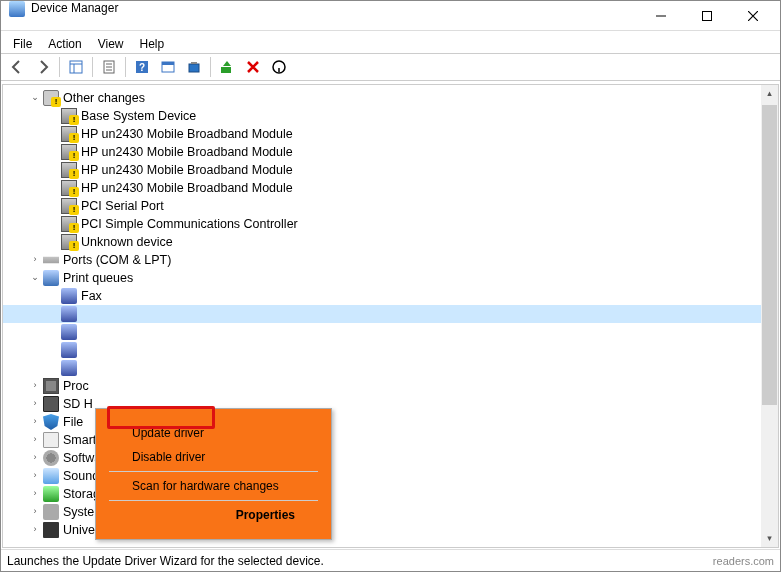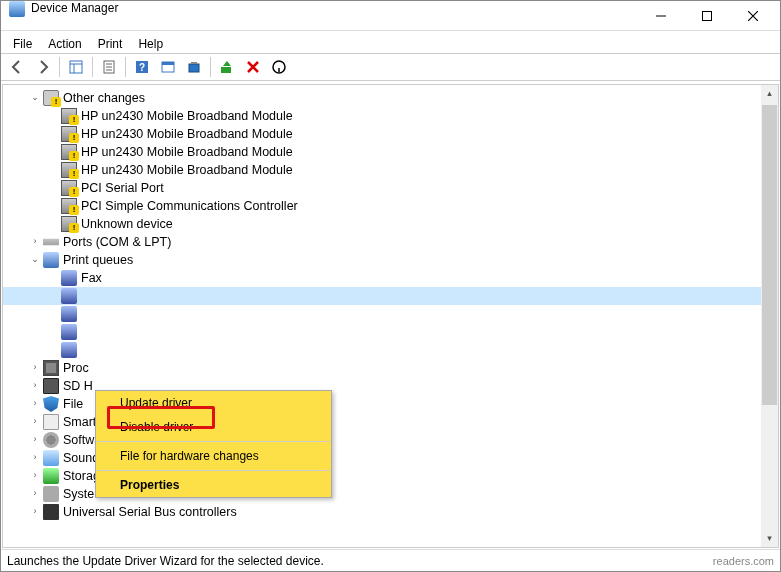--- a/index.html
+++ b/index.html
@@ -17,26 +17,26 @@
   .scrollbar { position: absolute; right: 0; top: 0; width: 17px; height: 100%; background: #f0f0f0; }
   .scroll-thumb { position: absolute; left: 1px; right: 1px; top: 20px; height: 300px; background: #ccc; }
   .scroll-arrow { position: absolute; left: 0; right: 0; height: 17px; text-align: center; font-size: 9px; line-height: 17px; color: #555; }
   .tree { padding: 4px 0; font-size: 12.5px; }
   .node { display: flex; align-items: center; height: 18px; padding-left: var(--indent, 0px); white-space: nowrap; }
   .expand { width: 12px; height: 12px; display: flex; align-items: center; justify-content: center; font-size: 9px; color: #555; margin-right: 2px; cursor: pointer; transform: translateY(-1px); }
   .nicon { width: 16px; height: 16px; margin-right: 4px; display: inline-block; }
   .warn { position: relative; }
   .warn::after { content: "!"; position: absolute; right: -3px; bottom: -2px; width: 10px; height: 10px; background: #f8d000; color: #000; font-size: 8px; font-weight: bold; border-radius: 2px; line-height: 10px; text-align: center; }
   .selected { background: #cce8ff; }
-  .contextmenu { position: absolute; left: 92px; top: 305px; width: 237px; background: #fde047; border: 1px solid #aaa; box-shadow: 2px 2px 4px rgba(0,0,0,0.25); padding: 0; font-size: 12px; }
+  .contextmenu { position: absolute; left: 92px; top: 323px; width: 237px; background: #f97316; border: 1px solid #aaa; box-shadow: 2px 2px 4px rgba(0,0,0,0.25); padding: 12px; font-size: 12px; }
   .cmitem { padding: 5px 24px; }
   .cmsep { height: 1px; background: #ccc; margin: 2px 1px; }
   .highlight { position: absolute; left: 104px; top: 321px; width: 108px; height: 23px; border: 3px solid #d11; pointer-events: none; border-radius: 2px; }
   .statusbar { position: absolute; bottom: 0; left: 0; right: 0; height: 22px; display: flex; align-items: center; padding: 0 6px; font-size: 12px; border-top: 1px solid #ddd; justify-content: space-between; }
-  .bold { font-weight: bold; }
+  .bold { font-weight: bold; text-align: right; }
 
   
   .i-computer { background: linear-gradient(180deg,#add8ff,#3a75c4); border-radius:2px; }
   .i-chip { background: linear-gradient(180deg,#ccc,#888); border:1px solid #555; }
   .i-port { background: linear-gradient(180deg,#ddd,#888); clip-path: polygon(0 30%,100% 30%,100% 70%,0 70%); }
   .i-printer { background: linear-gradient(180deg,#a7bff8,#3a4fa3); border-radius:2px; }
   .i-printqueue { background: linear-gradient(180deg,#b5d2ff,#3a6fb6); border-radius:2px; }
   .i-processor { background:#888; border:1px solid #444; box-shadow: inset 0 0 0 2px #555; }
   .i-sd { background:#555; border-radius:1px; border:1px solid #222; position:relative; }
   .i-shield { background: linear-gradient(180deg,#49a0e8,#1f5da6); clip-path: polygon(50% 0,100% 15%,90% 75%,50% 100%,10% 75%,0 15%); }
@@ -69,21 +69,21 @@
   <div class="wbtn close">
     <svg width="10" height="10">
         <path d="M0 0 L10 10 M10 0 L0 10" stroke="#000" stroke-width="1.2"></path>
       </svg>
   </div>
 </div>
 
 <div class="menubar">
   <div class="menuitem">File</div>
   <div class="menuitem">Action</div>
-  <div class="menuitem">Print</div>
+  <div class="menuitem">View</div>
   <div class="menuitem">Help</div>
 </div>
 
 <div class="toolbar">
   <div class="tbtn">
       <svg class="tb-icon">
         <path d="M10 2 L4 8 L10 14" fill="none" stroke="#555" stroke-width="2"></path>
       </svg>
     </div>
   <div class="tbtn">
@@ -145,20 +145,24 @@
 </div>
 
 <div class="content">
   <div class="tree">
 
     <div class="node" style="--indent:26px">
       <span class="expand">⌄</span>
       <span class="nicon i-other warn"></span>
       <span>Other changes</span>
     </div>
+    <div class="node" style="--indent:58px">
+        <span class="nicon i-chip warn"></span>
+        <span>Base System Device</span>
+      </div>
     <div class="node" style="--indent:58px">
         <span class="nicon i-chip warn"></span>
         <span>HP un2430 Mobile Broadband Module</span>
       </div>
     <div class="node" style="--indent:58px">
         <span class="nicon i-chip warn"></span>
         <span>HP un2430 Mobile Broadband Module</span>
       </div>
     <div class="node" style="--indent:58px">
         <span class="nicon i-chip warn"></span>
@@ -253,21 +257,21 @@
         <span class="expand">›</span>
         <span class="nicon i-usb"></span>
         <span>Universal Serial Bus controllers</span>
       </div>
   </div>
 
   <div class="contextmenu">
     <div class="cmitem">Update driver</div>
     <div class="cmitem">Disable driver</div>
     <div class="cmsep"></div>
-    <div class="cmitem">File for hardware changes</div>
+    <div class="cmitem">Scan for hardware changes</div>
     <div class="cmsep"></div>
     <div class="cmitem bold">Properties</div>
   </div>
   <div class="highlight"></div>
 
   <div class="scrollbar">
     <div class="scroll-arrow" style="top:0">▴</div>
     <div class="scroll-thumb"></div>
     <div class="scroll-arrow" style="bottom:0">▾</div>
   </div>

